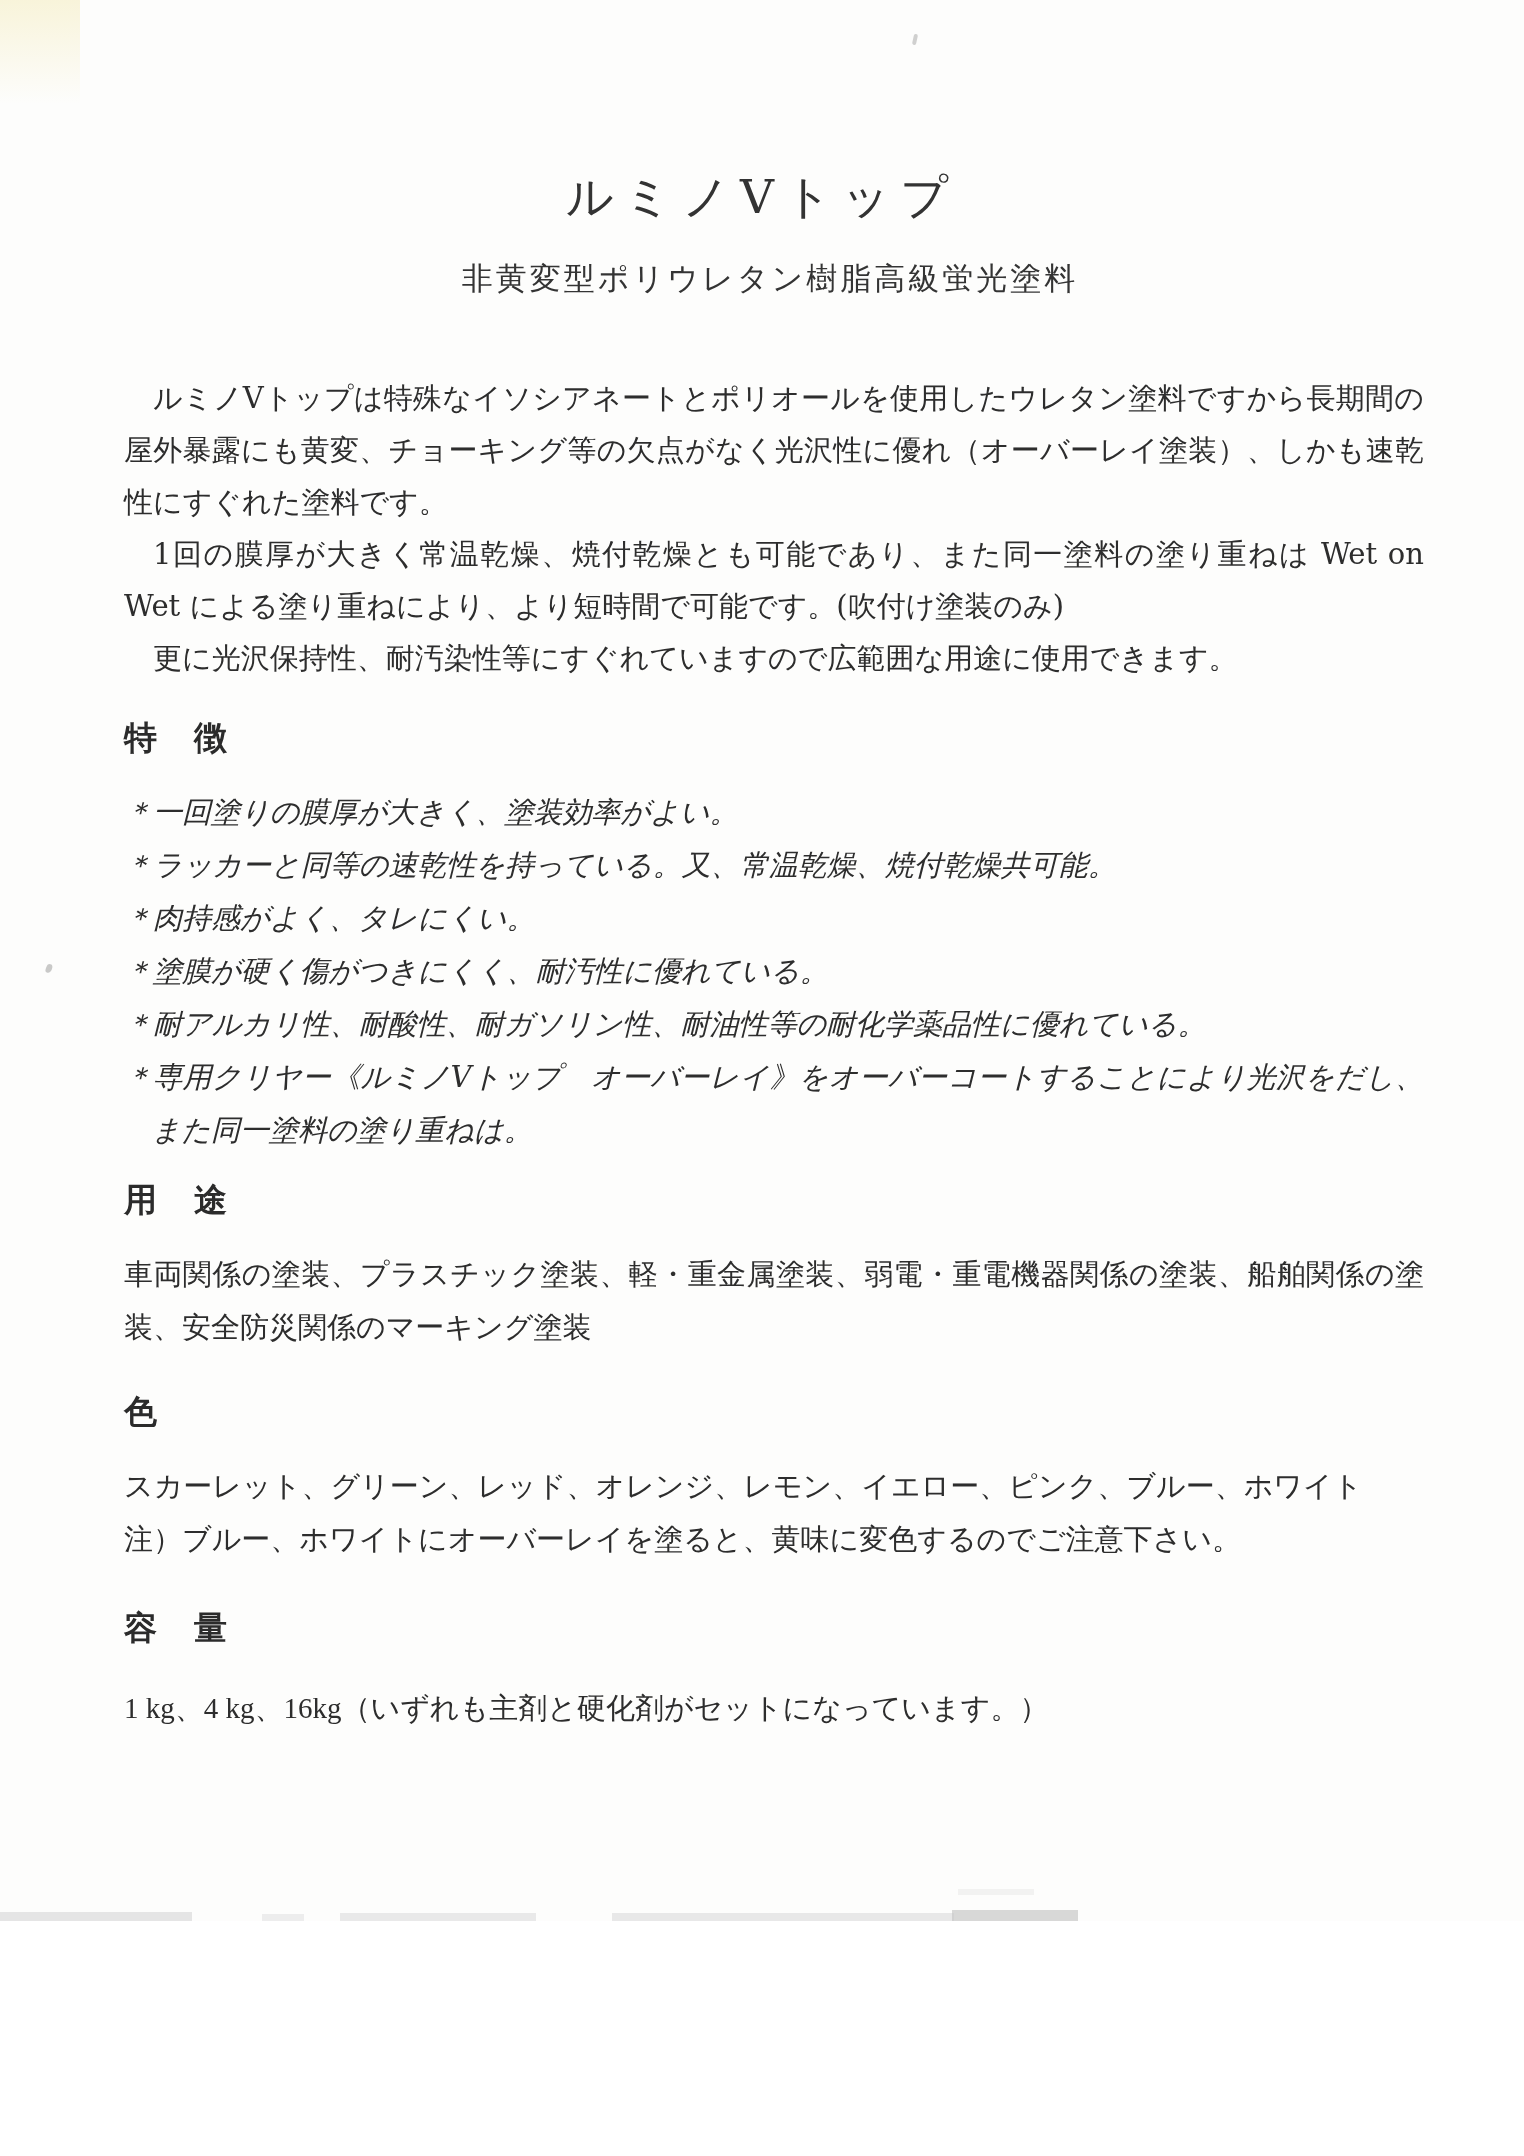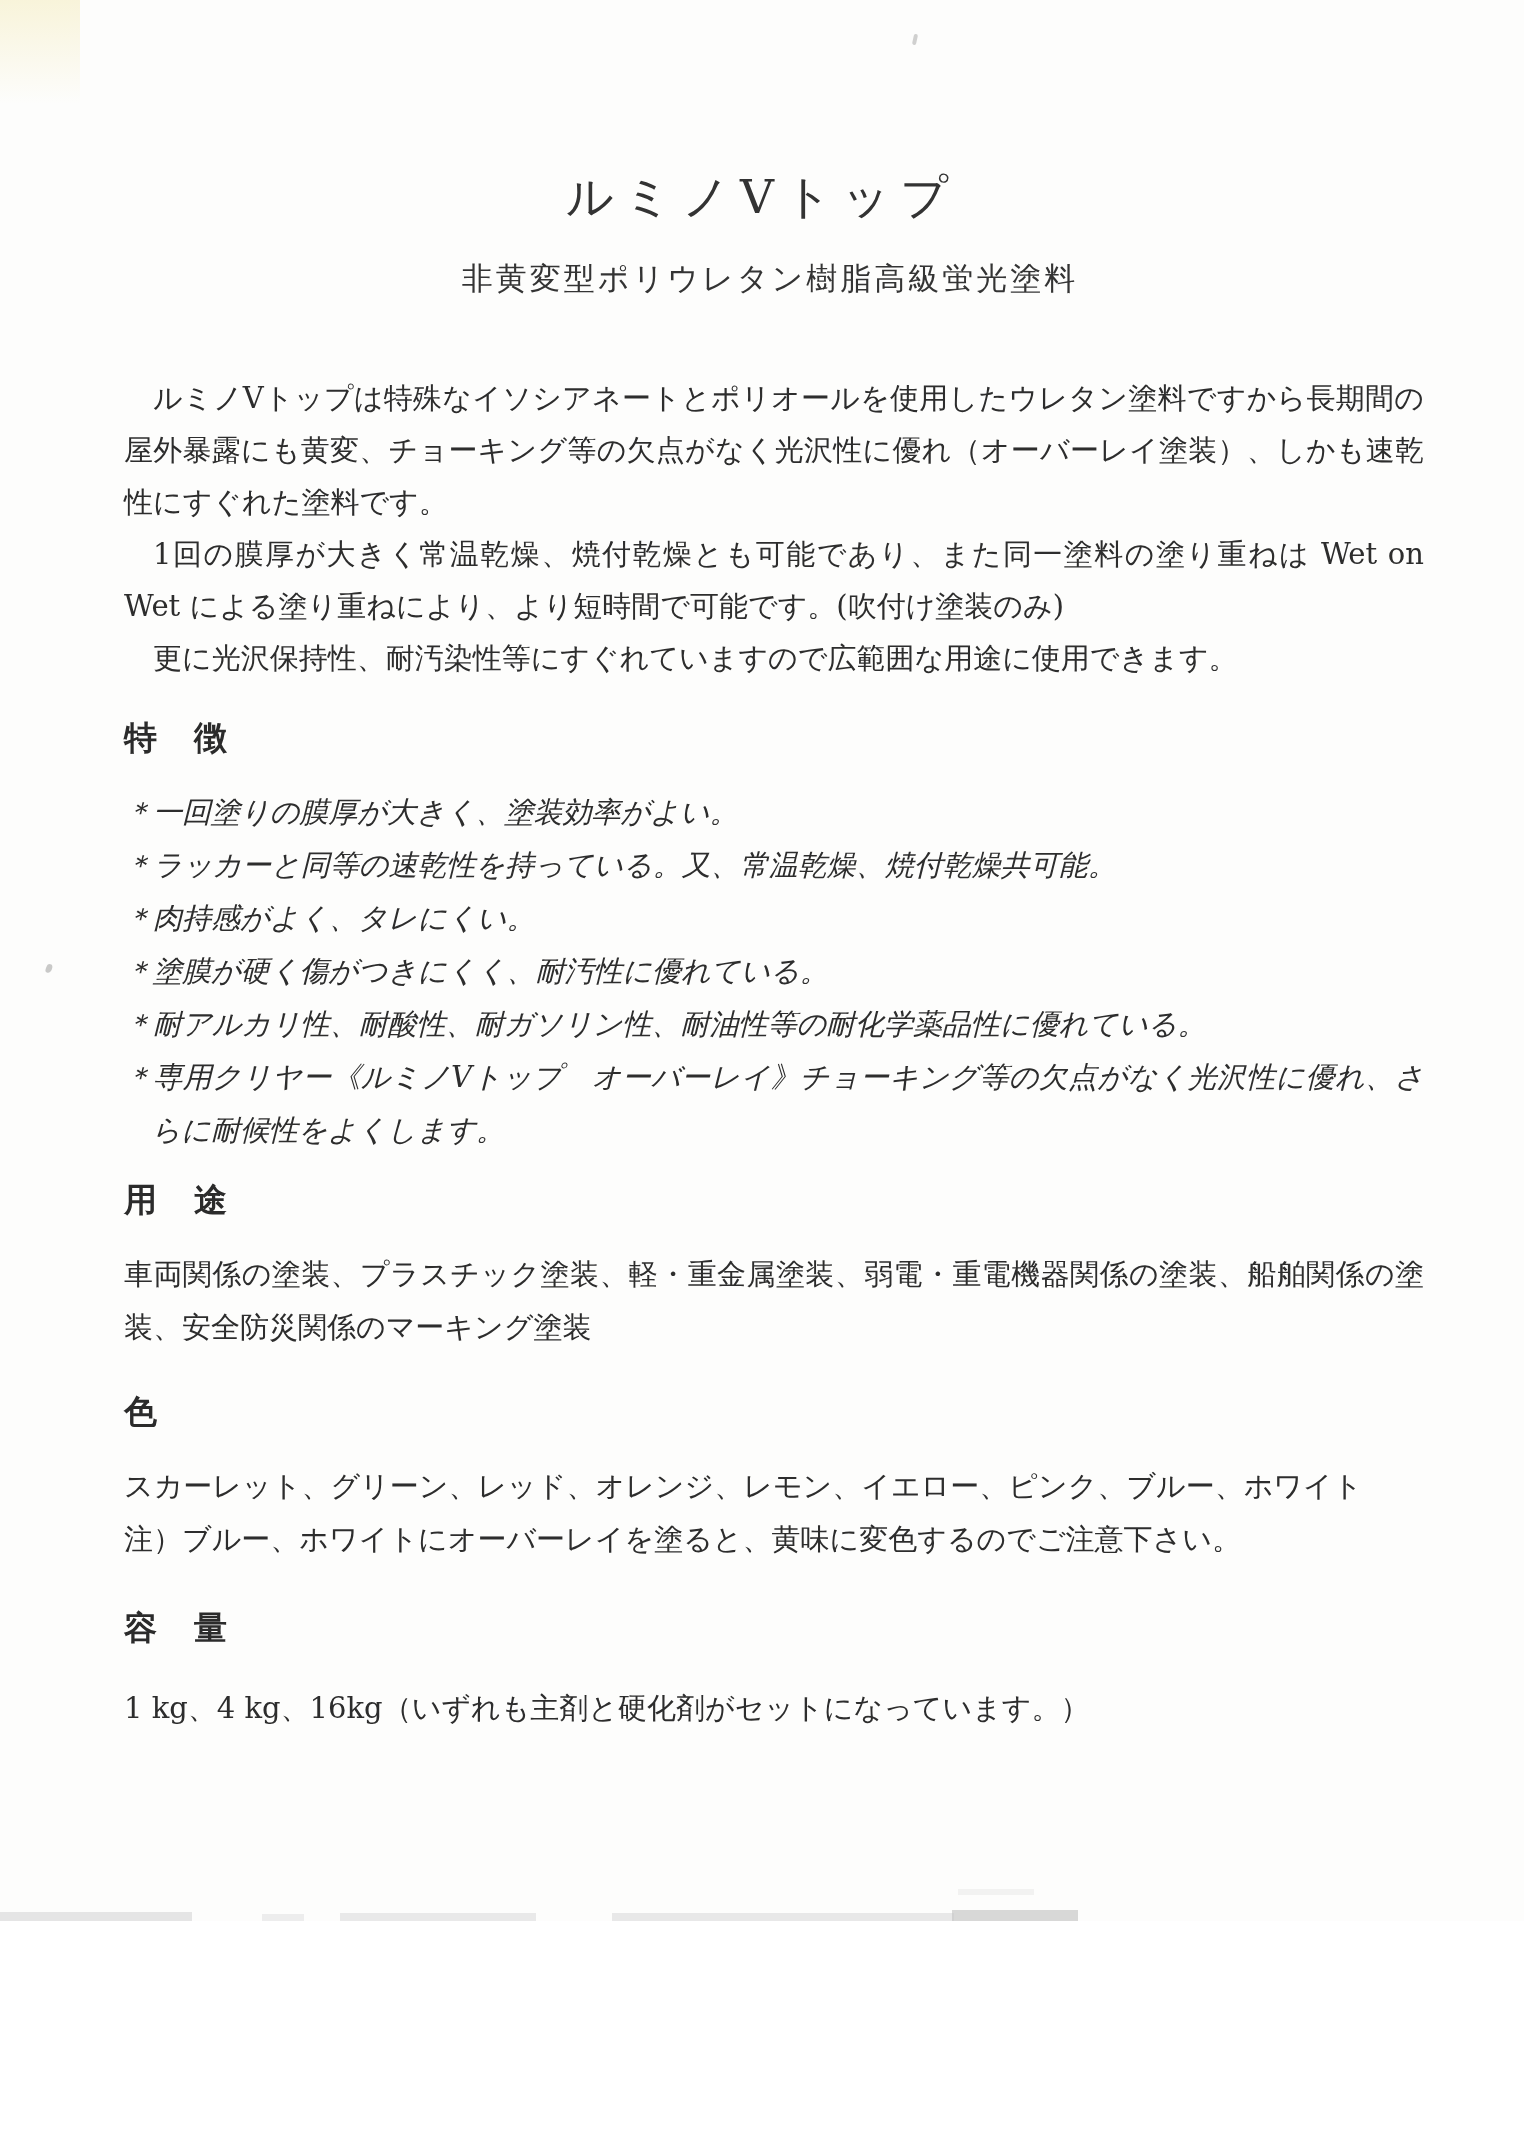--- a/index.html
+++ b/index.html
@@ -70,20 +70,21 @@
   .feature-list li {
     text-indent: -0.95em;
     padding-left: 0.95em;
     text-align: justify;
   }
   .section-text {
     margin: 25px 0 0 0;
     font-size: 29px;
     line-height: 53px;
     text-align: justify;
+    font-family: Liberation Serif, serif;
   }
   .section-note {
     margin: 0;
     font-size: 29px;
     line-height: 53px;
   }
   .sec-capacity .section-text { margin-top: 31px; }
 
   
   .corner-artifact {
@@ -139,21 +140,21 @@
   </div>
 
   <div class="section sec-features">
     <h3 class="section-heading">特　徴</h3>
     <ul class="feature-list">
       <li>＊一回塗りの膜厚が大きく、塗装効率がよい。</li>
       <li>＊ラッカーと同等の速乾性を持っている。又、常温乾燥、焼付乾燥共可能。</li>
       <li>＊肉持感がよく、タレにくい。</li>
       <li>＊塗膜が硬く傷がつきにくく、耐汚性に優れている。</li>
       <li>＊耐アルカリ性、耐酸性、耐ガソリン性、耐油性等の耐化学薬品性に優れている。</li>
-      <li>＊専用クリヤー《ルミノVトップ　オーバーレイ》チョーキング等の欠点がなく光沢性に優れ、さらに耐候性をよくします。</li>
+      <li>＊専用クリヤー《ルミノVトップ　オーバーレイ》をオーバーコートすることにより光沢をだし、また同一塗料の塗り重ねは。</li>
     </ul>
   </div>
 
   <div class="section sec-uses">
     <h3 class="section-heading">用　途</h3>
     <p class="section-text">車両関係の塗装、プラスチック塗装、軽・重金属塗装、弱電・重電機器関係の塗装、船舶関係の塗装、安全防災関係のマーキング塗装</p>
   </div>
 
   <div class="section sec-colors">
     <h3 class="section-heading">色</h3>

